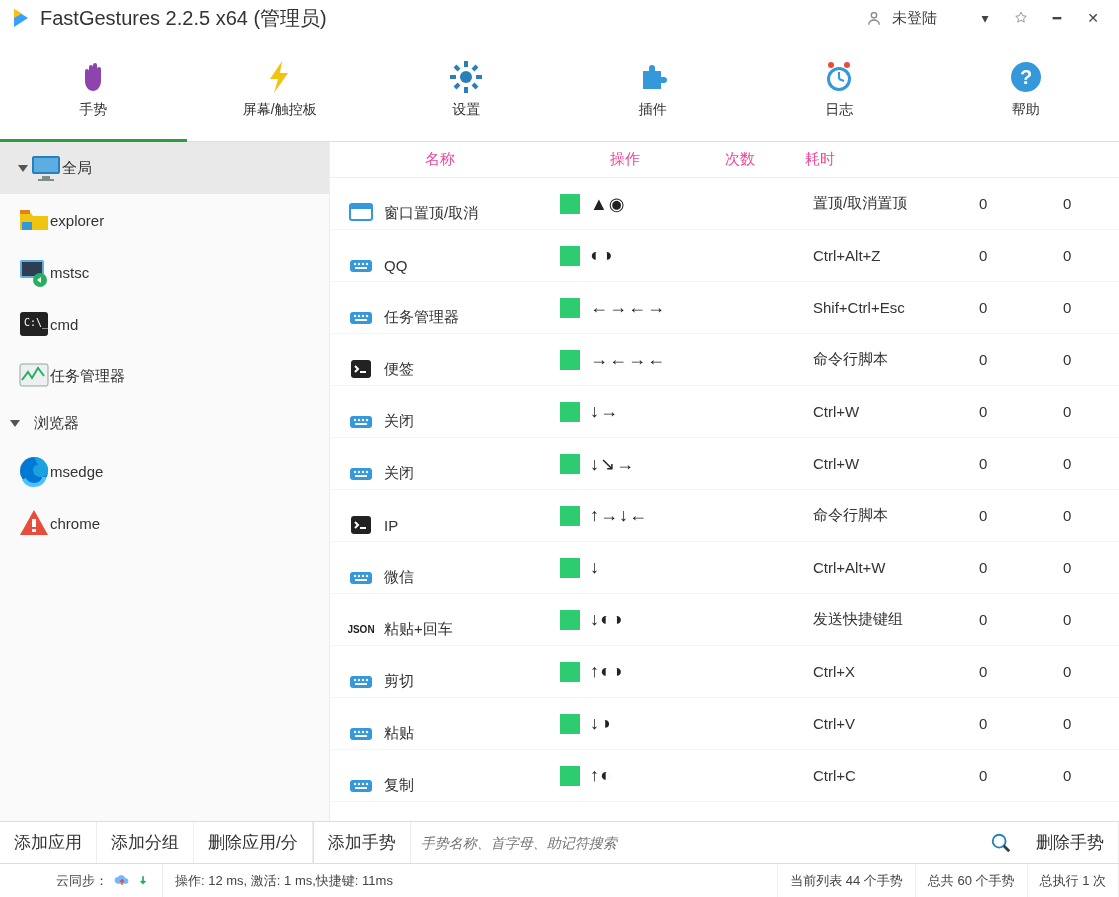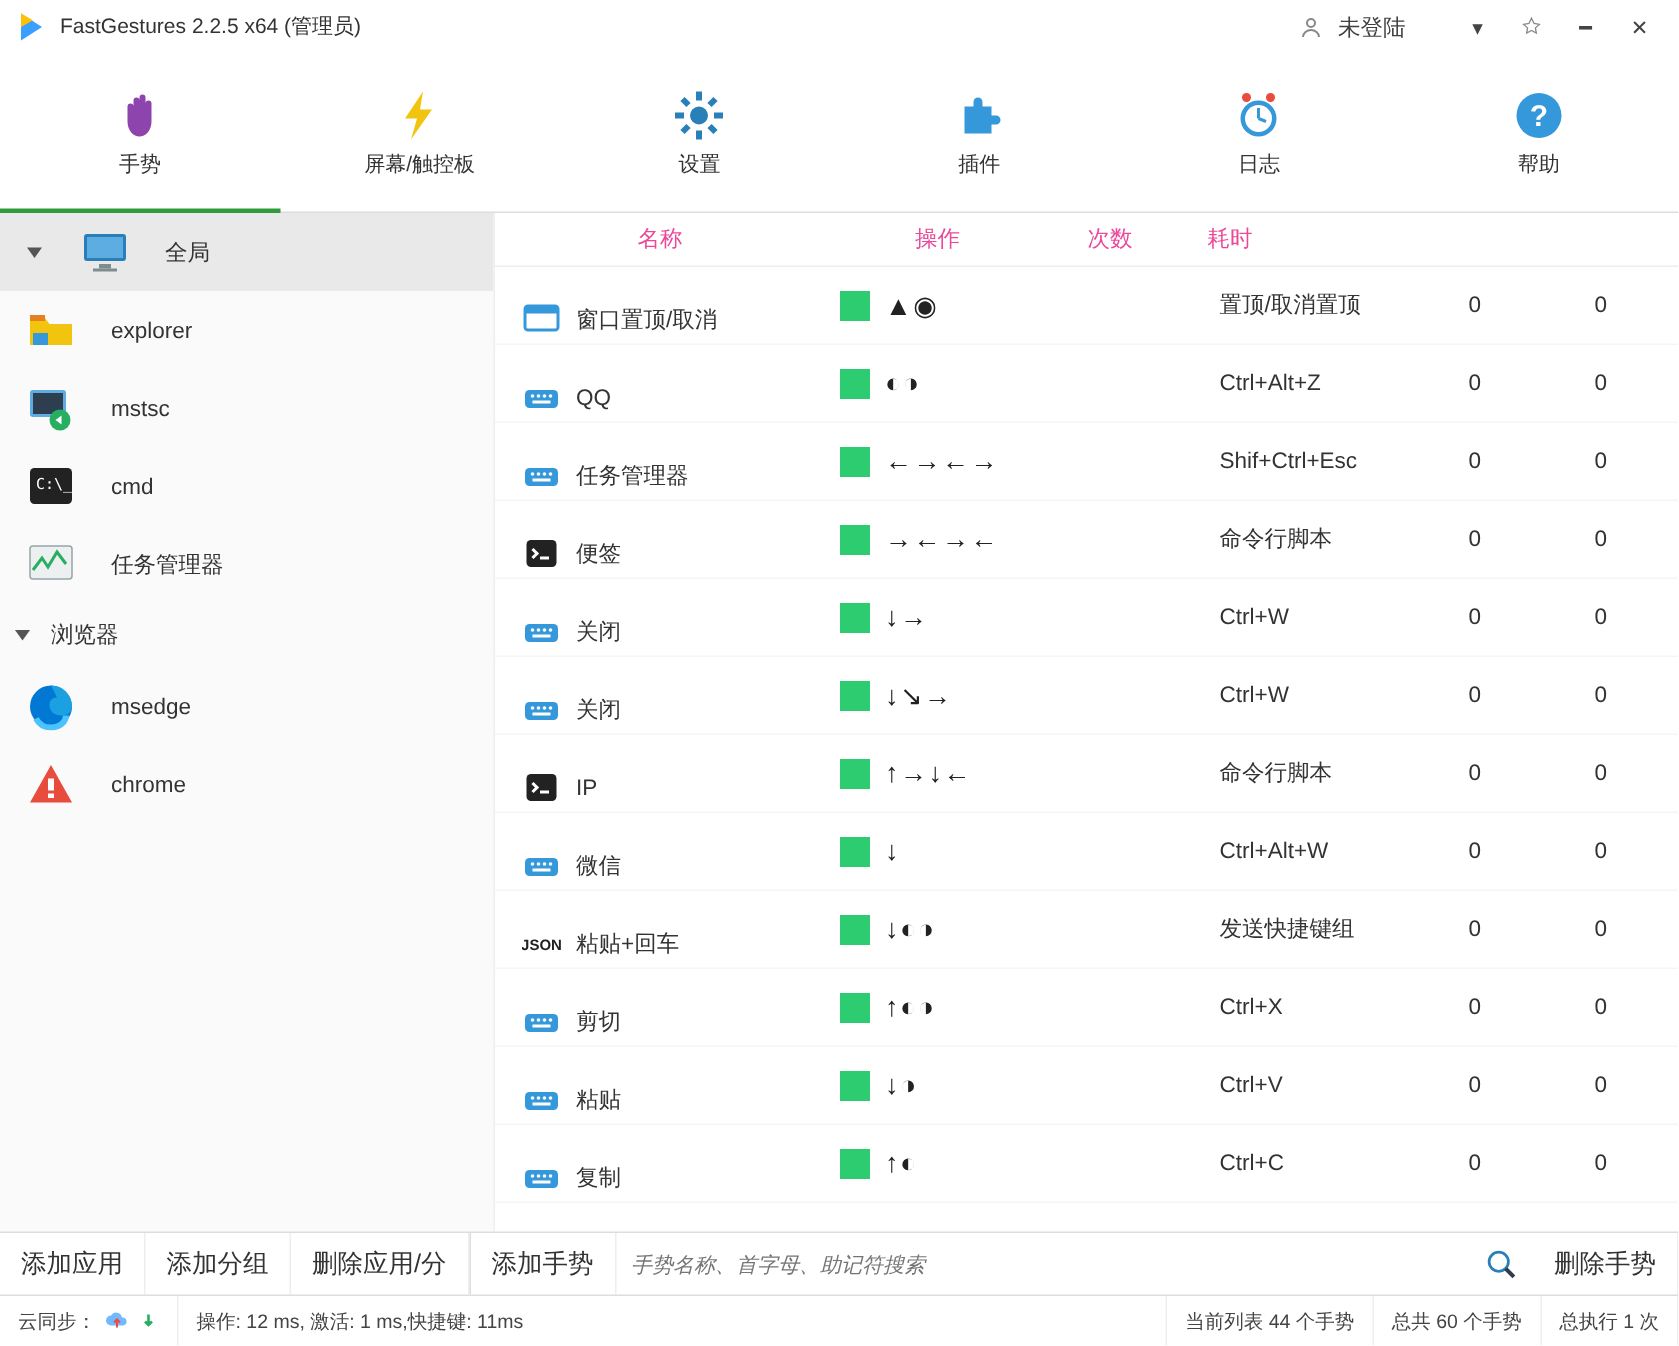--- a/index.html
+++ b/index.html
@@ -1,31 +1,31 @@
 <!DOCTYPE html>
 <html><head>
 <meta charset="utf-8">
 <style>
   * { box-sizing: border-box; margin: 0; padding: 0; }
   body { font-family: "Microsoft YaHei", "Segoe UI", sans-serif; font-size: 14px; color: #333; background: #fff; width: 1119px; height: 897px; overflow: hidden; display: flex; flex-direction: column; }
   .titlebar { display: flex; align-items: center; height: 36px; padding: 0 8px; }
   .titlebar .logo { width: 24px; height: 24px; margin-right: 8px; }
-  .titlebar .title { flex: 0 0 auto; font-size: 14px; color: #333; }
+  .titlebar .title { flex: 0 0 auto; font-size: 20px; color: #333; }
   .titlebar .spacer { flex: 1; }
   .titlebar .login { color: #404040; margin-right: 30px; font-size: 15px; }
   .titlebar .winbtn { width: 36px; height: 28px; display: flex; align-items: center; justify-content: center; color: #444; cursor: pointer; font-size: 14px;}
   .tabs { display: flex; border-bottom: 1px solid #ddd; height: 106px; }
   .tab { flex: 1; display: flex; flex-direction: column; align-items: center; justify-content: center; cursor: pointer; position: relative; gap: 6px; }
   .tab .icon { width: 36px; height: 36px; }
   .tab.active::after { content: ''; position: absolute; bottom: -1px; left: 0; right: 0; height: 3px; background: #2e9b3d; }
   .body { display: flex; flex: 1; min-height: 0; }
   .sidebar { width: 330px; border-right: 1px solid #eee; display: flex; flex-direction: column; overflow-y: auto; background: #fafafa; }
   .tree-group-header { display: flex; align-items: center; padding: 12px 10px; gap: 10px; font-size: 15px; cursor: pointer;}
   .tree-group-header .caret { width: 0; height: 0; border-left: 5px solid transparent; border-right: 5px solid transparent; border-top: 7px solid #555; margin-right: 4px;}
-  .tree-item { display: flex; align-items: center; padding: 10px 12px 10px 18px; gap: 24px; font-size: 15px; cursor: pointer;}
+  .tree-item { display: flex; align-items: center; padding: 10px 12px 10px 18px; gap: 0; font-size: 15px; cursor: pointer;}
   .tree-item.selected { background: #e9e9e9; }
   .tree-item .caret { width: 0; height: 0; border-left: 5px solid transparent; border-right: 5px solid transparent; border-top: 7px solid #555; margin-right:2px;}
   .app-icon { width: 32px; height: 32px; display: inline-flex; align-items: center; justify-content: center; flex-shrink: 0;}
   .main { flex: 1; display: flex; flex-direction: column; min-width: 0;}
   .table-header { display: flex; border-bottom: 1px solid #eee; font-size: 15px; color: #ec4899; padding: 8px 0; }
   .col-name { flex: 0 0 220px; text-align: center;}
   .col-mnem { flex: 1; text-align: center;}
   .col-op   { flex: 0 0 150px; text-align: center;}
   .col-count{ flex: 0 0 80px; text-align: center;}
   .col-time { flex: 0 0 80px; text-align: center;}
@@ -36,21 +36,21 @@
   .row .cell-op   { flex: 0 0 150px; padding-left: 4px;}
   .row .cell-count{ flex: 0 0 80px; text-align: left; padding-left: 20px;}
   .row .cell-time { flex: 0 0 80px; text-align: left; padding-left: 24px;}
   .row-type-icon { width: 26px; height: 26px; flex-shrink: 0;}
   .greensq { width: 20px; height: 20px; background: #2ecc71; display: inline-block; margin-right: 6px;}
   .mnem-sym { font-size: 18px; letter-spacing: 1px; color: #222;}
   .footer-actions { display: flex; border-top: 1px solid #ddd; height: 42px; align-items: stretch; }
   .footer-actions .act { padding: 0 14px; display: flex; align-items: center; cursor: pointer; font-size: 17px; border-right: 1px solid #eee;}
   .footer-actions .search-wrap { flex: 1; display: flex; align-items: center; padding: 0 10px; gap: 8px;}
   .footer-actions input { flex: 1; border: none; outline: none; font-size: 14px; color: #6d28d9; background: transparent; font-style: italic;}
-  .statusbar { display: flex; border-top: 1px solid #ddd; height: 34px; align-items: stretch; font-size: 13px; color: #444;}
+  .statusbar { display: flex; border-top: 1px solid #ddd; height: 34px; align-items: stretch; font-size: 13px; color: #444; padding-left: 44px;}
   .statusbar .cell { padding: 0 12px; display: flex; align-items: center; border-right: 1px solid #eee; gap: 6px;}
   svg { display: block; }
 </style>
 </head>
 <body>
 
 <div class="titlebar">
   <span class="logo">
     <svg viewBox="0 0 24 24">
         <polygon points="6,3 6,21 20,12" fill="#3aa0ff"></polygon>

